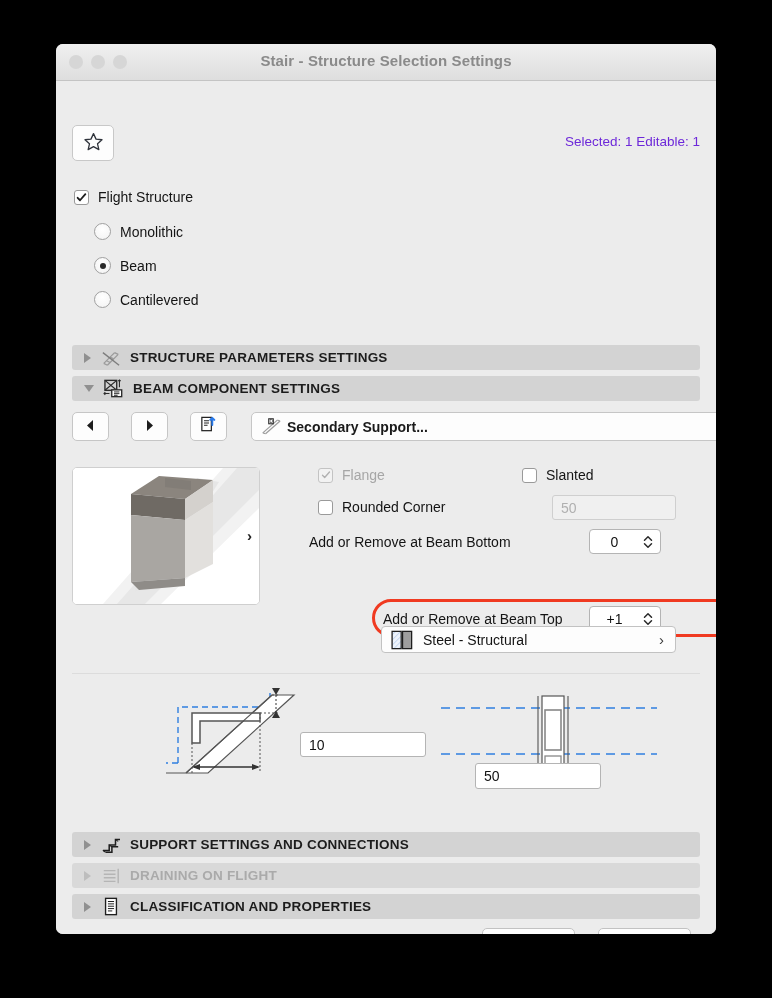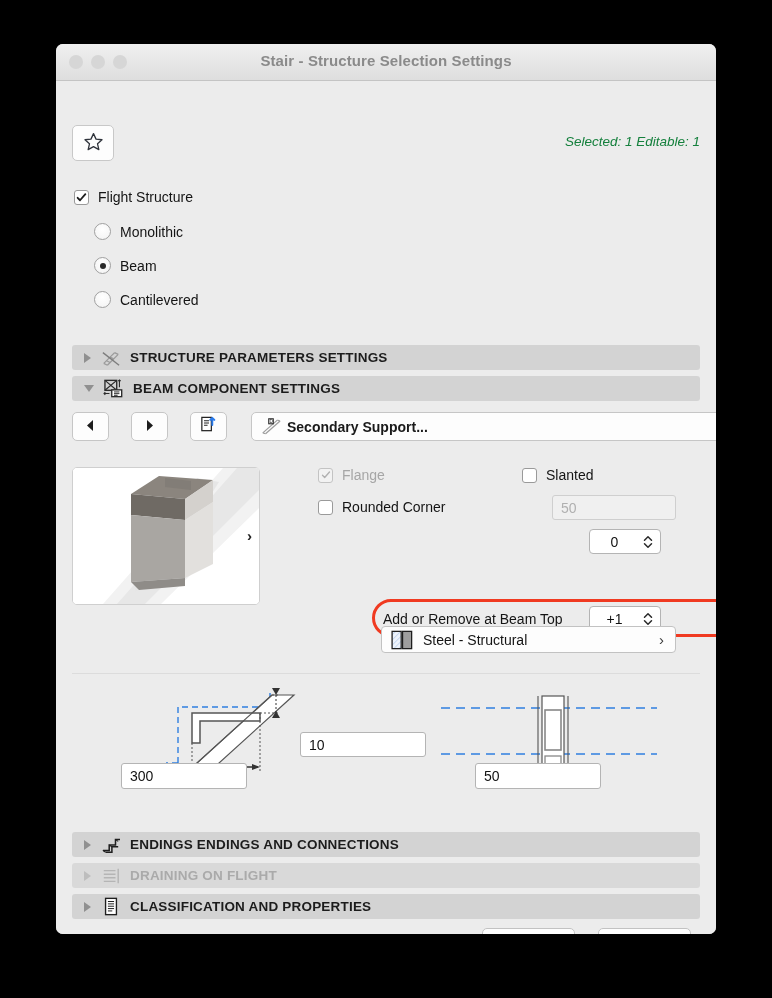--- a/index.html
+++ b/index.html
@@ -42,21 +42,21 @@
   .starbtn {
     position: absolute; left: 16px; top: 44px;
     width: 40px; height: 34px;
     background: #fdfdfd;
     border: 1px solid #c8c8c8;
     border-radius: 5px;
     display: flex; align-items: center; justify-content: center;
   }
   .selinfo {
     position: absolute; right: 16px; top: 53px;
-    font-size: 13.5px; color: #15803d; font-style: italic;
+    font-size: 13.5px; color: #6d28d9;
   }
 
   
   .chk {
     width: 15px; height: 15px; border-radius: 3px;
     border: 1px solid #9a9a9a; background: #fff;
     display: inline-flex; align-items: center; justify-content: center;
     box-sizing: border-box; flex: none;
   }
   .chk.disabled { border-color: #c3c3c3; background: #f2f2f2; }
@@ -336,20 +336,21 @@
     </div>
 
     <div class="row" style="left:262px; top:418px;">
       <span class="chk"></span>
       <span class="lbl">Rounded Corner</span>
     </div>
     <div class="tfield disabled" style="position:absolute; left:496px; top:414px; width:124px; height:25px;">
       <span>50</span>
     </div>
 
+    <div class="lbl" style="position:absolute; left:253px; top:453px;">Add or Remove at Beam Bottom</div>
     <div class="stepper" style="left:533px; top:448px;">
       <span class="val">0</span>
       <span class="arrows">
         <svg width="10" height="14" viewBox="0 0 10 14" fill="none" stroke="#2a2a2a" stroke-width="1.5" stroke-linecap="round" stroke-linejoin="round">
           <polyline points="1.5,5.3 5,1.8 8.5,5.3"></polyline>
             <polyline points="1.5,8.7 5,12.2 8.5,8.7"></polyline>
         </svg>
       </span>
     </div>
 
@@ -398,23 +399,20 @@
       <polygon points="28,86 36,83 36,89" fill="#333"></polygon>
       <polygon points="96,86 88,83 88,89" fill="#333"></polygon>
       <path d="M108 14 L116 14 M96 32 L116 32" stroke="#555" stroke-width="1" stroke-dasharray="2,2"></path>
       <path d="M112 10 L112 36" stroke="#333" stroke-width="1" stroke-dasharray="2,2"></path>
       <polygon points="112,14 108,7 116,7" fill="#333"></polygon>
       <polygon points="112,30 108,37 116,37" fill="#333"></polygon>
     </svg>
     <div class="tfield" style="position:absolute; left:244px; top:651px; width:126px; height:25px;">
       <span>10</span>
     </div>
-    <div class="tfield" style="position:absolute; left:65px; top:682px; width:126px; height:26px;">
-      <span>300</span>
-    </div>
 
     <svg style="position:absolute; left:378px; top:600px;" width="230" height="100" viewBox="0 0 230 100">
       <path d="M7 27 H223" fill="none" stroke="#2f7fe0" stroke-width="1.6" stroke-dasharray="9,6"></path>
       <path d="M7 73 H223" fill="none" stroke="#2f7fe0" stroke-width="1.6" stroke-dasharray="9,6"></path>
       <path d="M104 15 V88" stroke="#555" stroke-width="1.1"></path>
       <path d="M134 15 V88" stroke="#555" stroke-width="1.1"></path>
       <rect x="108" y="15" width="22" height="74" fill="#ffffff" stroke="#555" stroke-width="1.2"></rect>
       <rect x="111" y="29" width="16" height="40" fill="#ffffff" stroke="#888" stroke-width="1.6"></rect>
       <rect x="111" y="75" width="16" height="14" fill="#ffffff" stroke="#888" stroke-width="1.3"></rect>
       <path d="M112 95 H126" stroke="#222" stroke-width="1.3"></path>
@@ -428,21 +426,21 @@
 
     <div class="section" style="top:751px;">
       <span class="tri"></span>
       <span class="sec-ico">
         <svg width="22" height="18" viewBox="0 0 24 20">
           <path d="M3 16 H10 V10 H17 V4 H22" fill="none" stroke="#1f1f1f" stroke-width="1.7"></path>
           <path d="M6 18 H13 V12 H20" fill="none" stroke="#1f1f1f" stroke-width="1.7"></path>
           <path d="M3 16 L6 18 M10 10 L13 12 M17 4 L20 6" stroke="#1f1f1f" stroke-width="1.2"></path>
         </svg>
       </span>
-      <span class="sec-txt">ENDINGS ENDINGS AND CONNECTIONS</span>
+      <span class="sec-txt">SUPPORT SETTINGS AND CONNECTIONS</span>
     </div>
 
     <div class="section" style="top:813px;">
       <span class="tri"></span>
       <span class="sec-ico">
         <svg width="22" height="19" viewBox="0 0 24 21">
           <rect x="6" y="1.5" width="12" height="18" fill="#fff" stroke="#1f1f1f" stroke-width="1.5"></rect>
           <path d="M8.6 5 H15.4 M8.6 7.6 H15.4 M8.6 10.2 H15.4 M8.6 12.8 H15.4 M8.6 15.4 H13.4" stroke="#1f1f1f" stroke-width="1.1"></path>
         </svg>
       </span>

